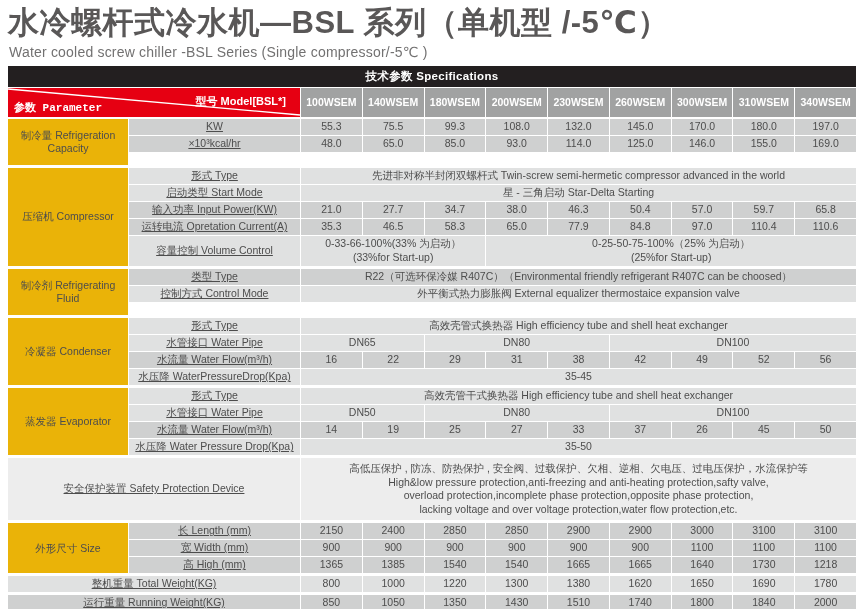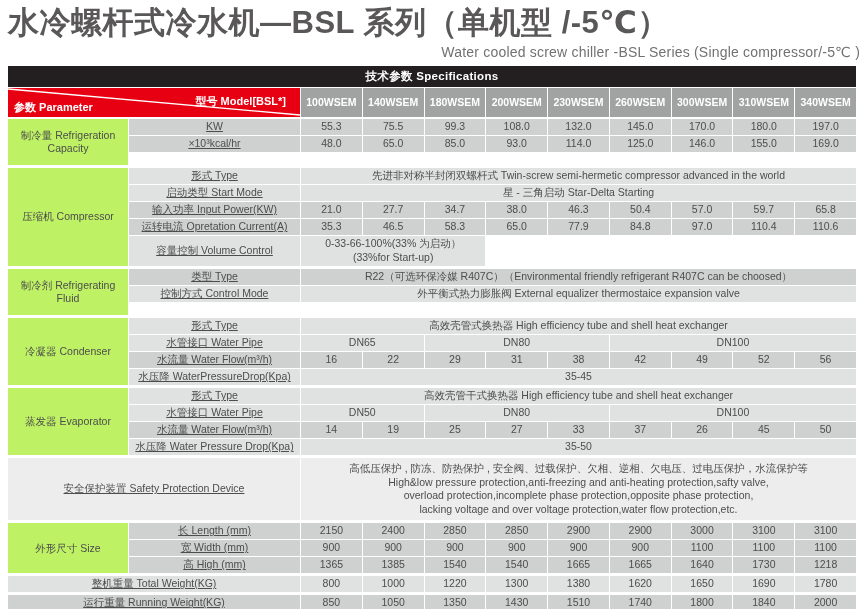--- a/index.html
+++ b/index.html
@@ -12,21 +12,21 @@
   .page { width:860px; height:609px; position:relative; background:#fff; }
 
   
   .title {
     padding:4px 0 0 8px;
     font-size:31px; font-weight:bold; color:#595757;
     letter-spacing:0.5px; line-height:1.25; white-space:nowrap;
   }
   .subtitle {
     padding:1px 0 6px 9px;
-    font-size:14px; color:#727171; letter-spacing:0.2px;text-align:right;
+    font-size:14px; color:#727171; letter-spacing:0.2px;
   }
 
   
   .tbl { margin:0 4px 0 8px; width:848px; }
 
   .specs-bar {
     height:21px; background:#231f20; color:#fff;
     font-size:11.5px; font-weight:bold;
     display:flex; align-items:center; justify-content:center;
     margin-bottom:1px; letter-spacing:0.3px;
@@ -35,38 +35,38 @@
   .head-row {
     display:grid; grid-template-columns:292px repeat(9,1fr);
     gap:1px; background:#fff; margin-bottom:2px;
   }
   .corner {
     position:relative; background:#e60012; height:29px; overflow:hidden;
   }
   .corner svg { position:absolute; left:0; top:0; width:100%; height:100%; }
   .corner .param {
     position:absolute; left:6px; bottom:2px;
-    color:#fff; font-size:11px; font-weight:bold;
+    color:#fff; font-size:11px; font-weight:bold;font-family:Liberation Mono, monospace;
   }
   .corner .model {
     position:absolute; right:14px; top:6px;
     color:#fff; font-size:11px; font-weight:bold;
   }
   .mh {
     background:#a1a2a2; color:#fff; font-size:10.5px; font-weight:bold;
     display:flex; align-items:center; justify-content:center; height:29px;
     white-space:nowrap;
   }
 
   
   .section { display:grid; grid-template-columns:120px 1fr; gap:1px; background:#fff; margin-bottom:3px; }
   .section.merged { grid-template-columns:1fr; }
   .group-cell {
     display:flex; flex-direction:column; align-items:center; justify-content:center;
-    background:#bef264; font-size:10.5px; text-align:center; line-height:1.25; padding:10px 2px;
+    background:#eab308; font-size:10.5px; text-align:center; line-height:1.25; padding:10px 2px;
   }
   .rows { display:flex; flex-direction:column; gap:1px; }
   .row { display:grid; grid-template-columns:171px repeat(9,1fr); gap:1px; }
   .row.fullrow { grid-template-columns:292px repeat(9,1fr); }
   .cell {
     display:flex; align-items:center; justify-content:center;
     font-size:10.5px; min-height:16px; text-align:center;
     line-height:1.3; padding:0 2px; white-space:pre-line;
   }
   .label-cell { font-size:10.5px;text-decoration:underline; }
@@ -172,20 +172,22 @@
               <div class="cell shade-mid">77.9</div>
               <div class="cell shade-mid">84.8</div>
               <div class="cell shade-mid">97.0</div>
               <div class="cell shade-mid">110.4</div>
               <div class="cell shade-mid">110.6</div>
             </div>
             <div class="row">
               <div class="cell label-cell shade-light h-tall">容量控制 Volume Control</div>
               <div class="cell shade-light h-tall" style="grid-column: span 3;">0-33-66-100%(33% 为启动）
 (33%for Start-up)</div>
+              <div class="cell shade-light h-tall" style="grid-column: span 6;">0-25-50-75-100%（25% 为启动）
+(25%for Start-up)</div>
             </div>
           </div>
         </div>
         <div class="section">
           <div class="group-cell">制冷剂
 Refrigerating Fluid</div>
           <div class="rows">
             <div class="row">
               <div class="cell label-cell shade-mid">类型 Type</div>
               <div class="cell shade-mid" style="grid-column: span 9;">R22（可选环保冷媒 R407C）（Environmental friendly refrigerant R407C can be choosed）</div>

